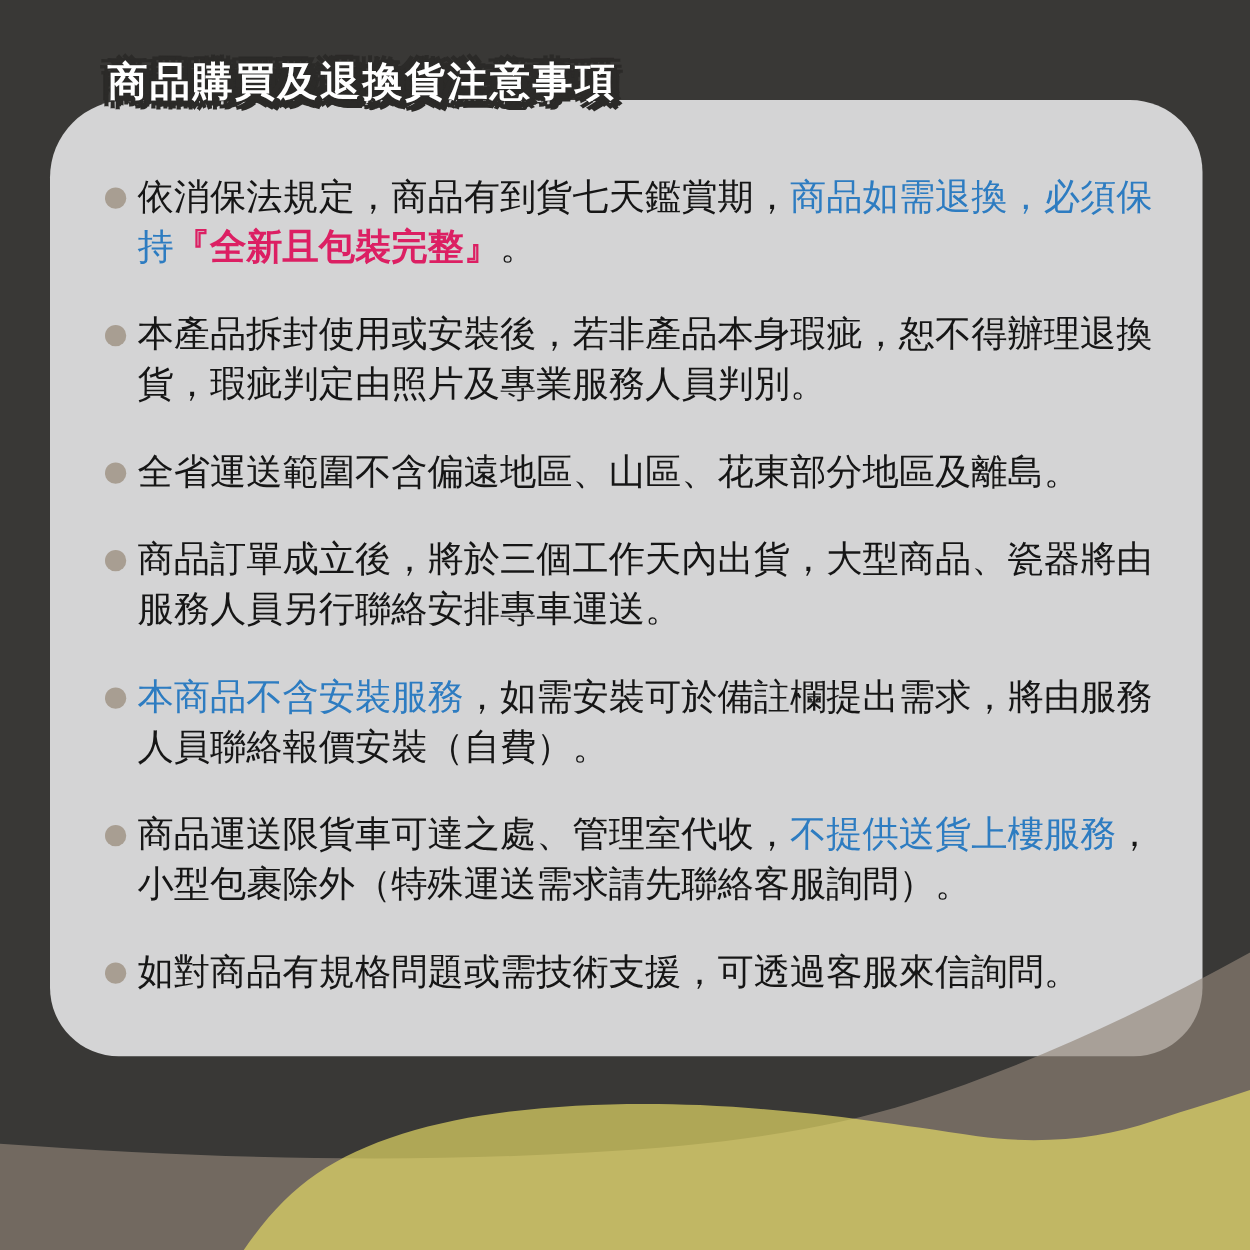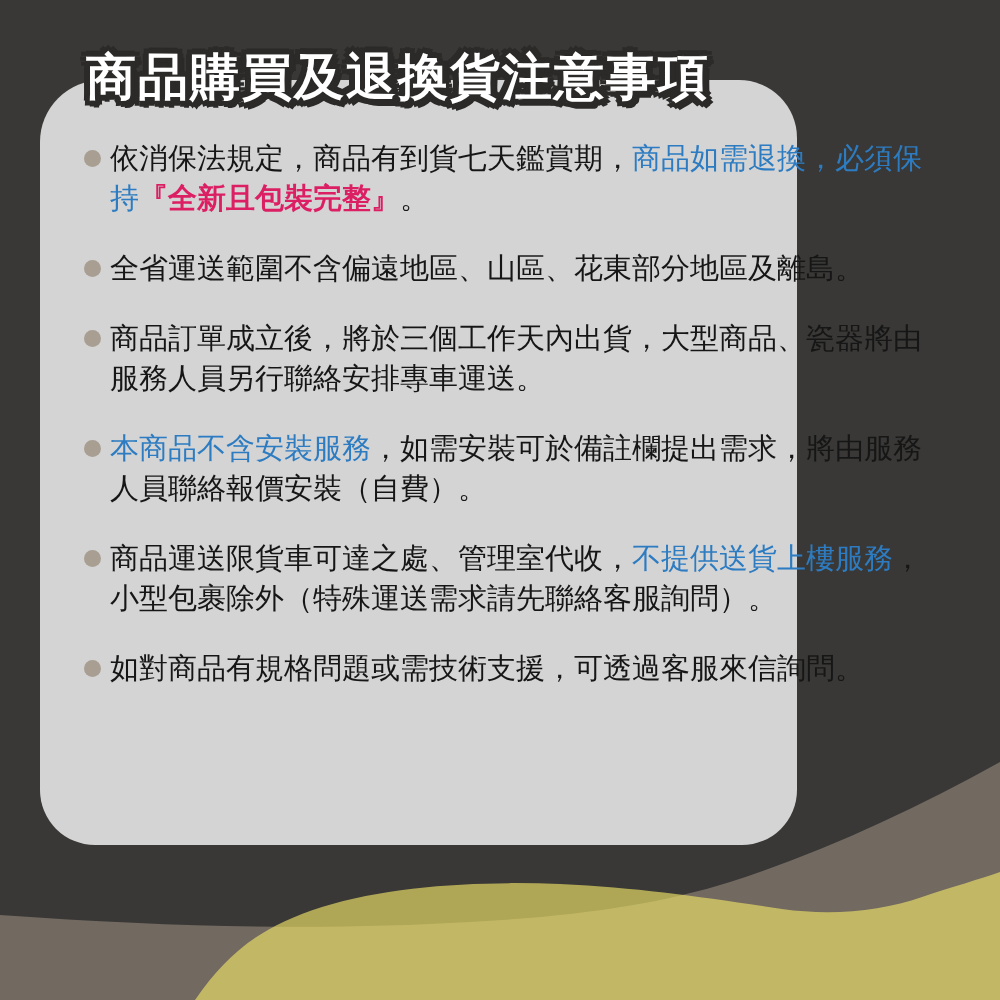--- a/index.html
+++ b/index.html
@@ -7,30 +7,30 @@
     position:relative;
     width:1000px;height:1000px;
     overflow:hidden;
     background:var(--background,#393836);
     font-family:"Liberation Sans",sans-serif;
   }
   
   #card{
     position:absolute;
     left:40px;top:80px;
-    width:757px;height:765px;
+    width:922px;height:765px;
     background:var(--card,#d4d4d5);
     border-radius:62px 58px 55px 55px;
   }
   
   #title{
     position:absolute;
     left:86px;top:44px;
     z-index:5;
-    font-size:50px;
+    font-size:32px;
     font-weight:bold;
     letter-spacing:2px;
     color:var(--title-fill,#fff);
     text-shadow:
       -5px -5px 0 var(--title-outline,#2b2a28),
        5px -5px 0 var(--title-outline,#2b2a28),
       -5px  5px 0 var(--title-outline,#2b2a28),
        5px  5px 0 var(--title-outline,#2b2a28),
       -6px  0   0 var(--title-outline,#2b2a28),
        6px  0   0 var(--title-outline,#2b2a28),
@@ -88,20 +88,24 @@
 <div id="stage">
 
   <div id="card">
     <ul id="notice-list">
         <li class="notice">
           <span class="dot"></span>
           <p class="notice-text"><span class="seg-black">依消保法規定，商品有到貨七天鑑賞期，</span><span class="seg-blue">商品如需退換，必須保持</span><span class="seg-pink">『全新且包裝完整』</span><span class="seg-black">。</span></p>
         </li>
         <li class="notice">
           <span class="dot"></span>
+          <p class="notice-text"><span class="seg-black">本產品拆封使用或安裝後，若非產品本身瑕疵，恕不得辦理退換貨，瑕疵判定由照片及專業服務人員判別。</span></p>
+        </li>
+        <li class="notice">
+          <span class="dot"></span>
           <p class="notice-text"><span class="seg-black">全省運送範圍不含偏遠地區、山區、花東部分地區及離島。</span></p>
         </li>
         <li class="notice">
           <span class="dot"></span>
           <p class="notice-text"><span class="seg-black">商品訂單成立後，將於三個工作天內出貨，大型商品、瓷器將由服務人員另行聯絡安排專車運送。</span></p>
         </li>
         <li class="notice">
           <span class="dot"></span>
           <p class="notice-text"><span class="seg-blue">本商品不含安裝服務</span><span class="seg-black">，如需安裝可於備註欄提出需求，將由服務人員聯絡報價安裝（自費）。</span></p>
         </li>

